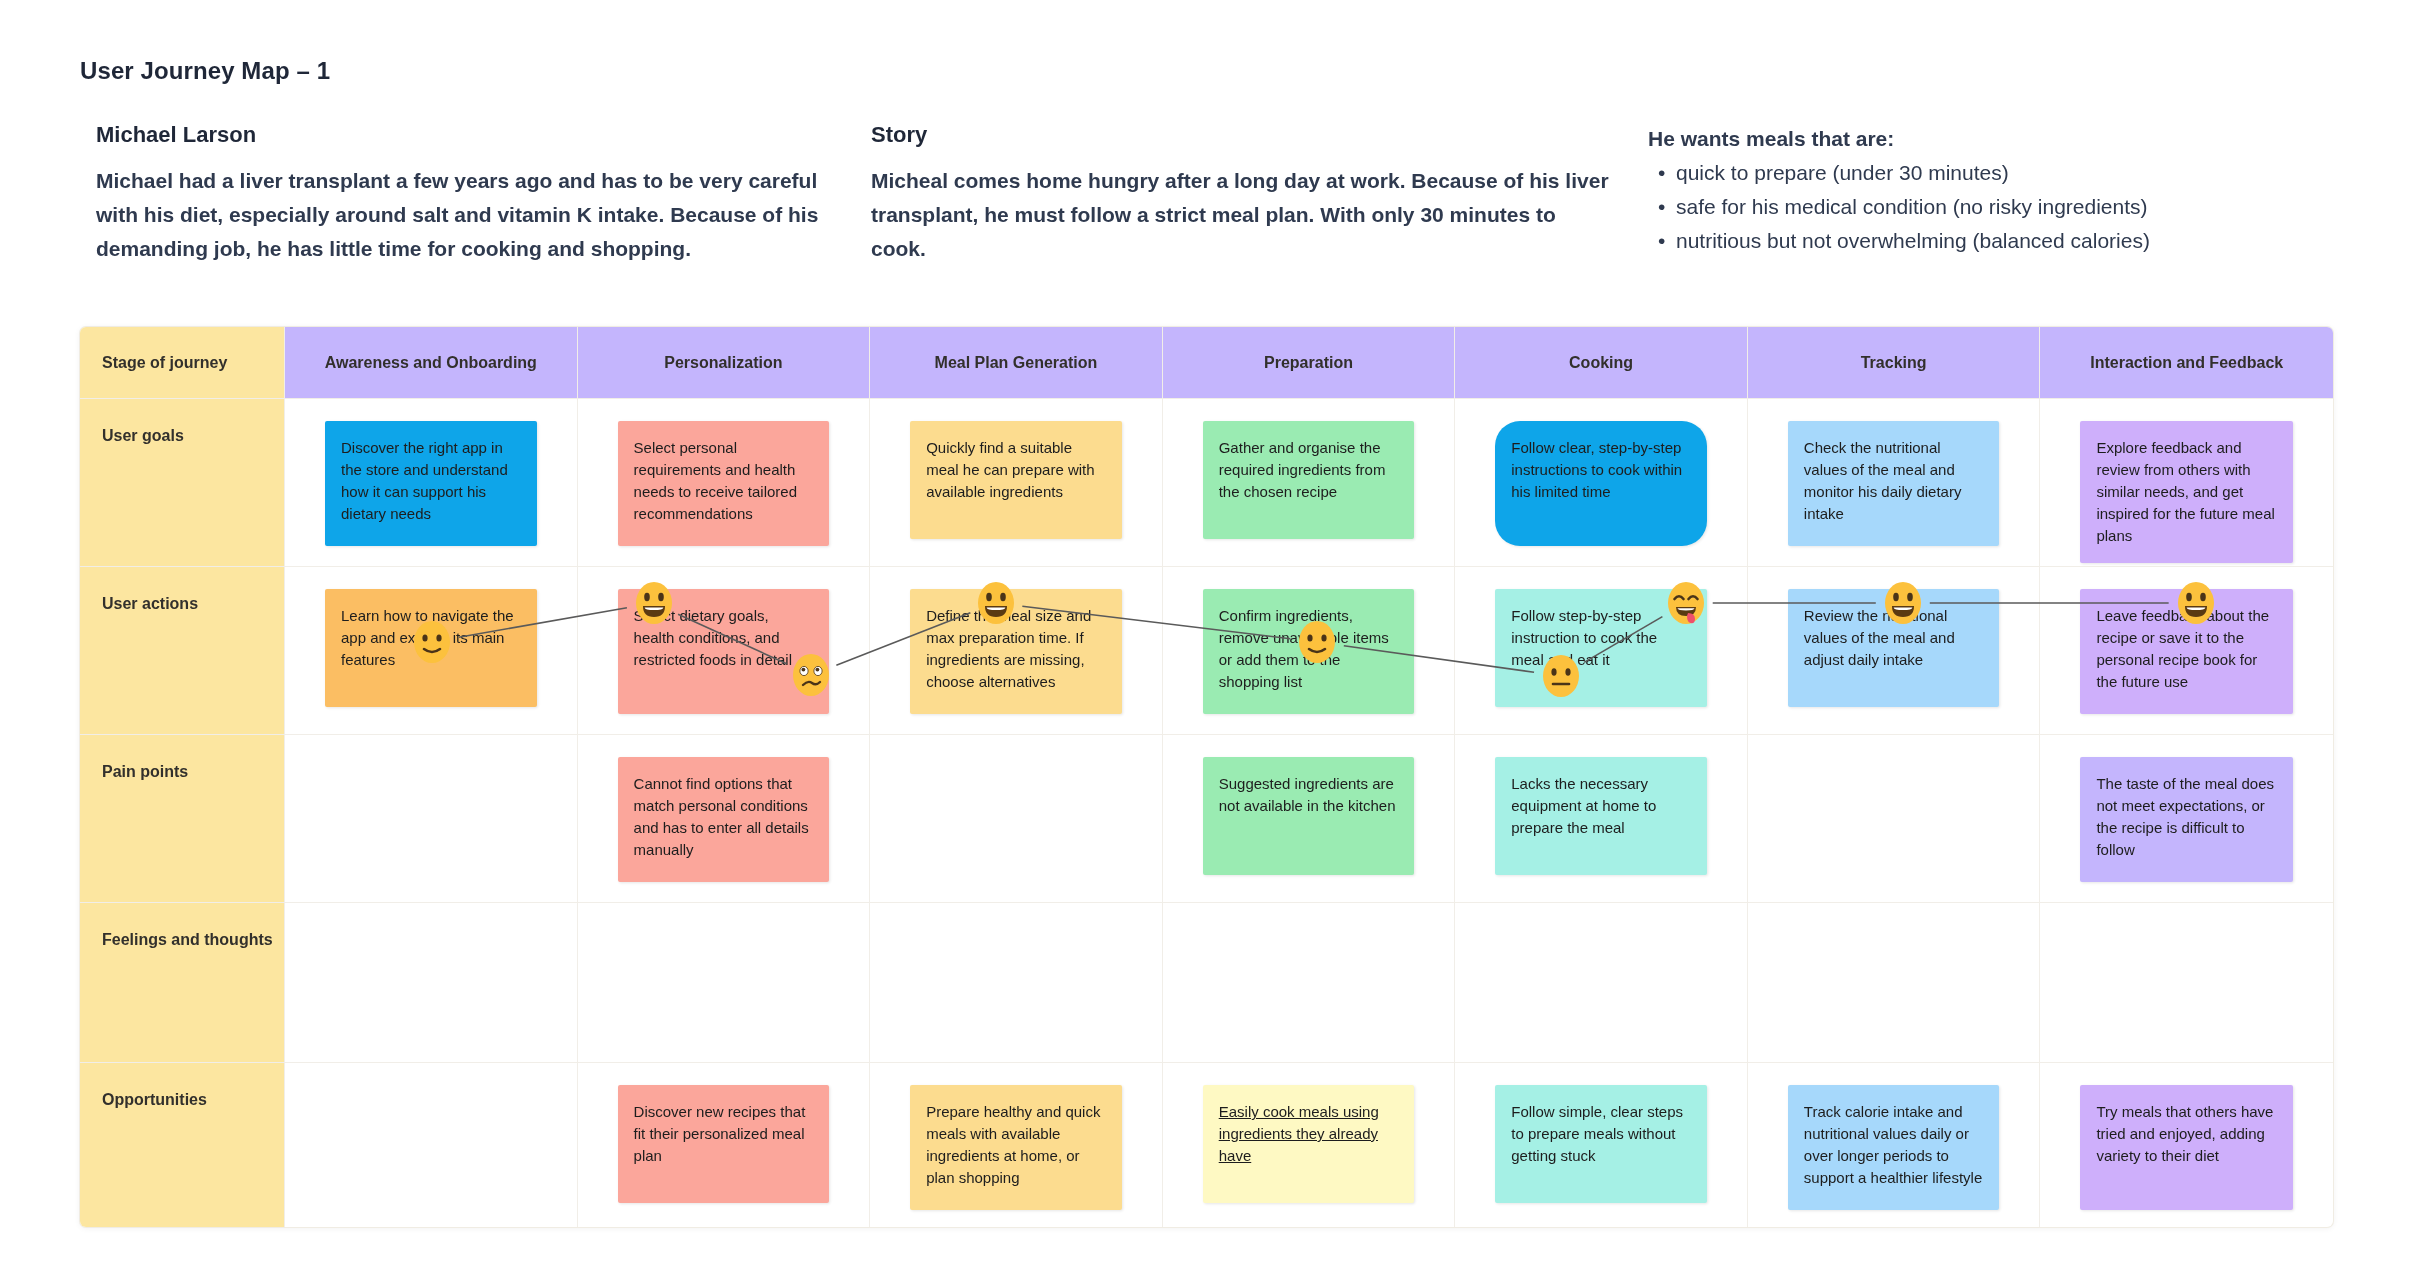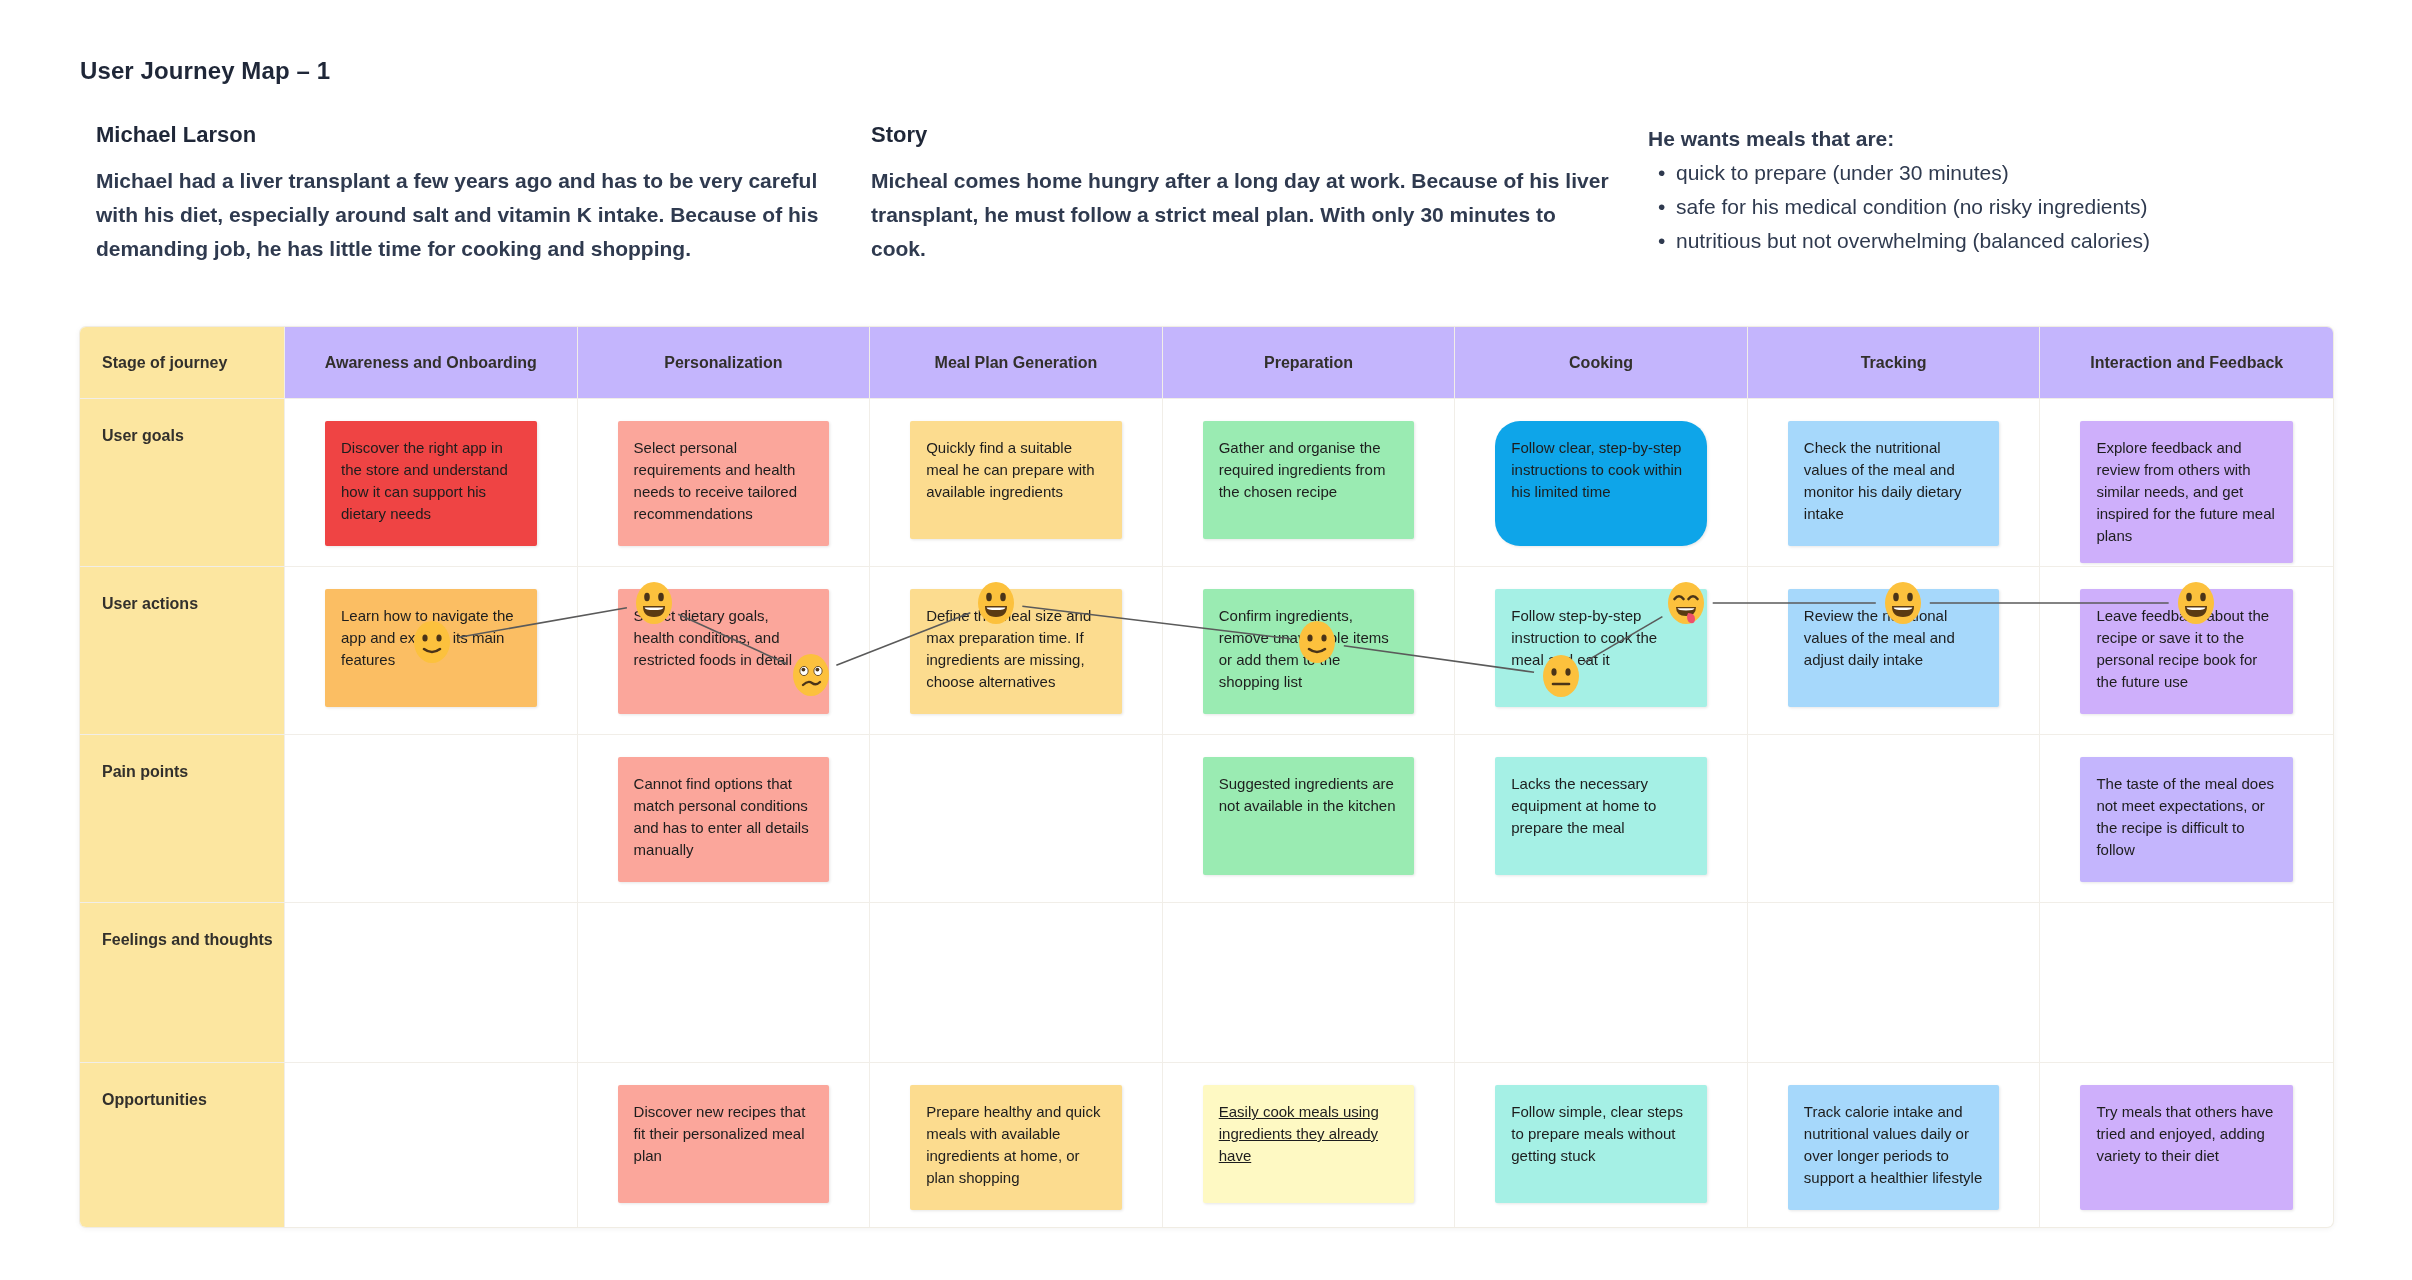--- a/index.html
+++ b/index.html
@@ -141,21 +141,21 @@
       <div class="cell hdr corner">Stage of journey</div>
       <div class="cell hdr">Awareness and Onboarding</div>
       <div class="cell hdr">Personalization</div>
       <div class="cell hdr">Meal Plan Generation</div>
       <div class="cell hdr">Preparation</div>
       <div class="cell hdr">Cooking</div>
       <div class="cell hdr">Tracking</div>
       <div class="cell hdr lastcol">Interaction and Feedback</div>
       <div class="cell rowlab">User goals</div>
       <div class="cell">
-        <div class="note tall" style="background: #ef4444;">Discover the right app in the store and understand how it can support his dietary needs</div>
+        <div class="note tall" style="background: #0ea5e9;">Discover the right app in the store and understand how it can support his dietary needs</div>
       </div>
       <div class="cell">
         <div class="note tall" style="background: rgb(251, 166, 155);">Select personal requirements and health needs to receive tailored recommendations</div>
       </div>
       <div class="cell">
         <div class="note" style="background: rgb(252, 220, 143);">Quickly find a suitable meal he can prepare with available ingredients</div>
       </div>
       <div class="cell">
         <div class="note" style="background: rgb(154, 235, 178);">Gather and organise the required ingredients from the chosen recipe</div>
       </div>

